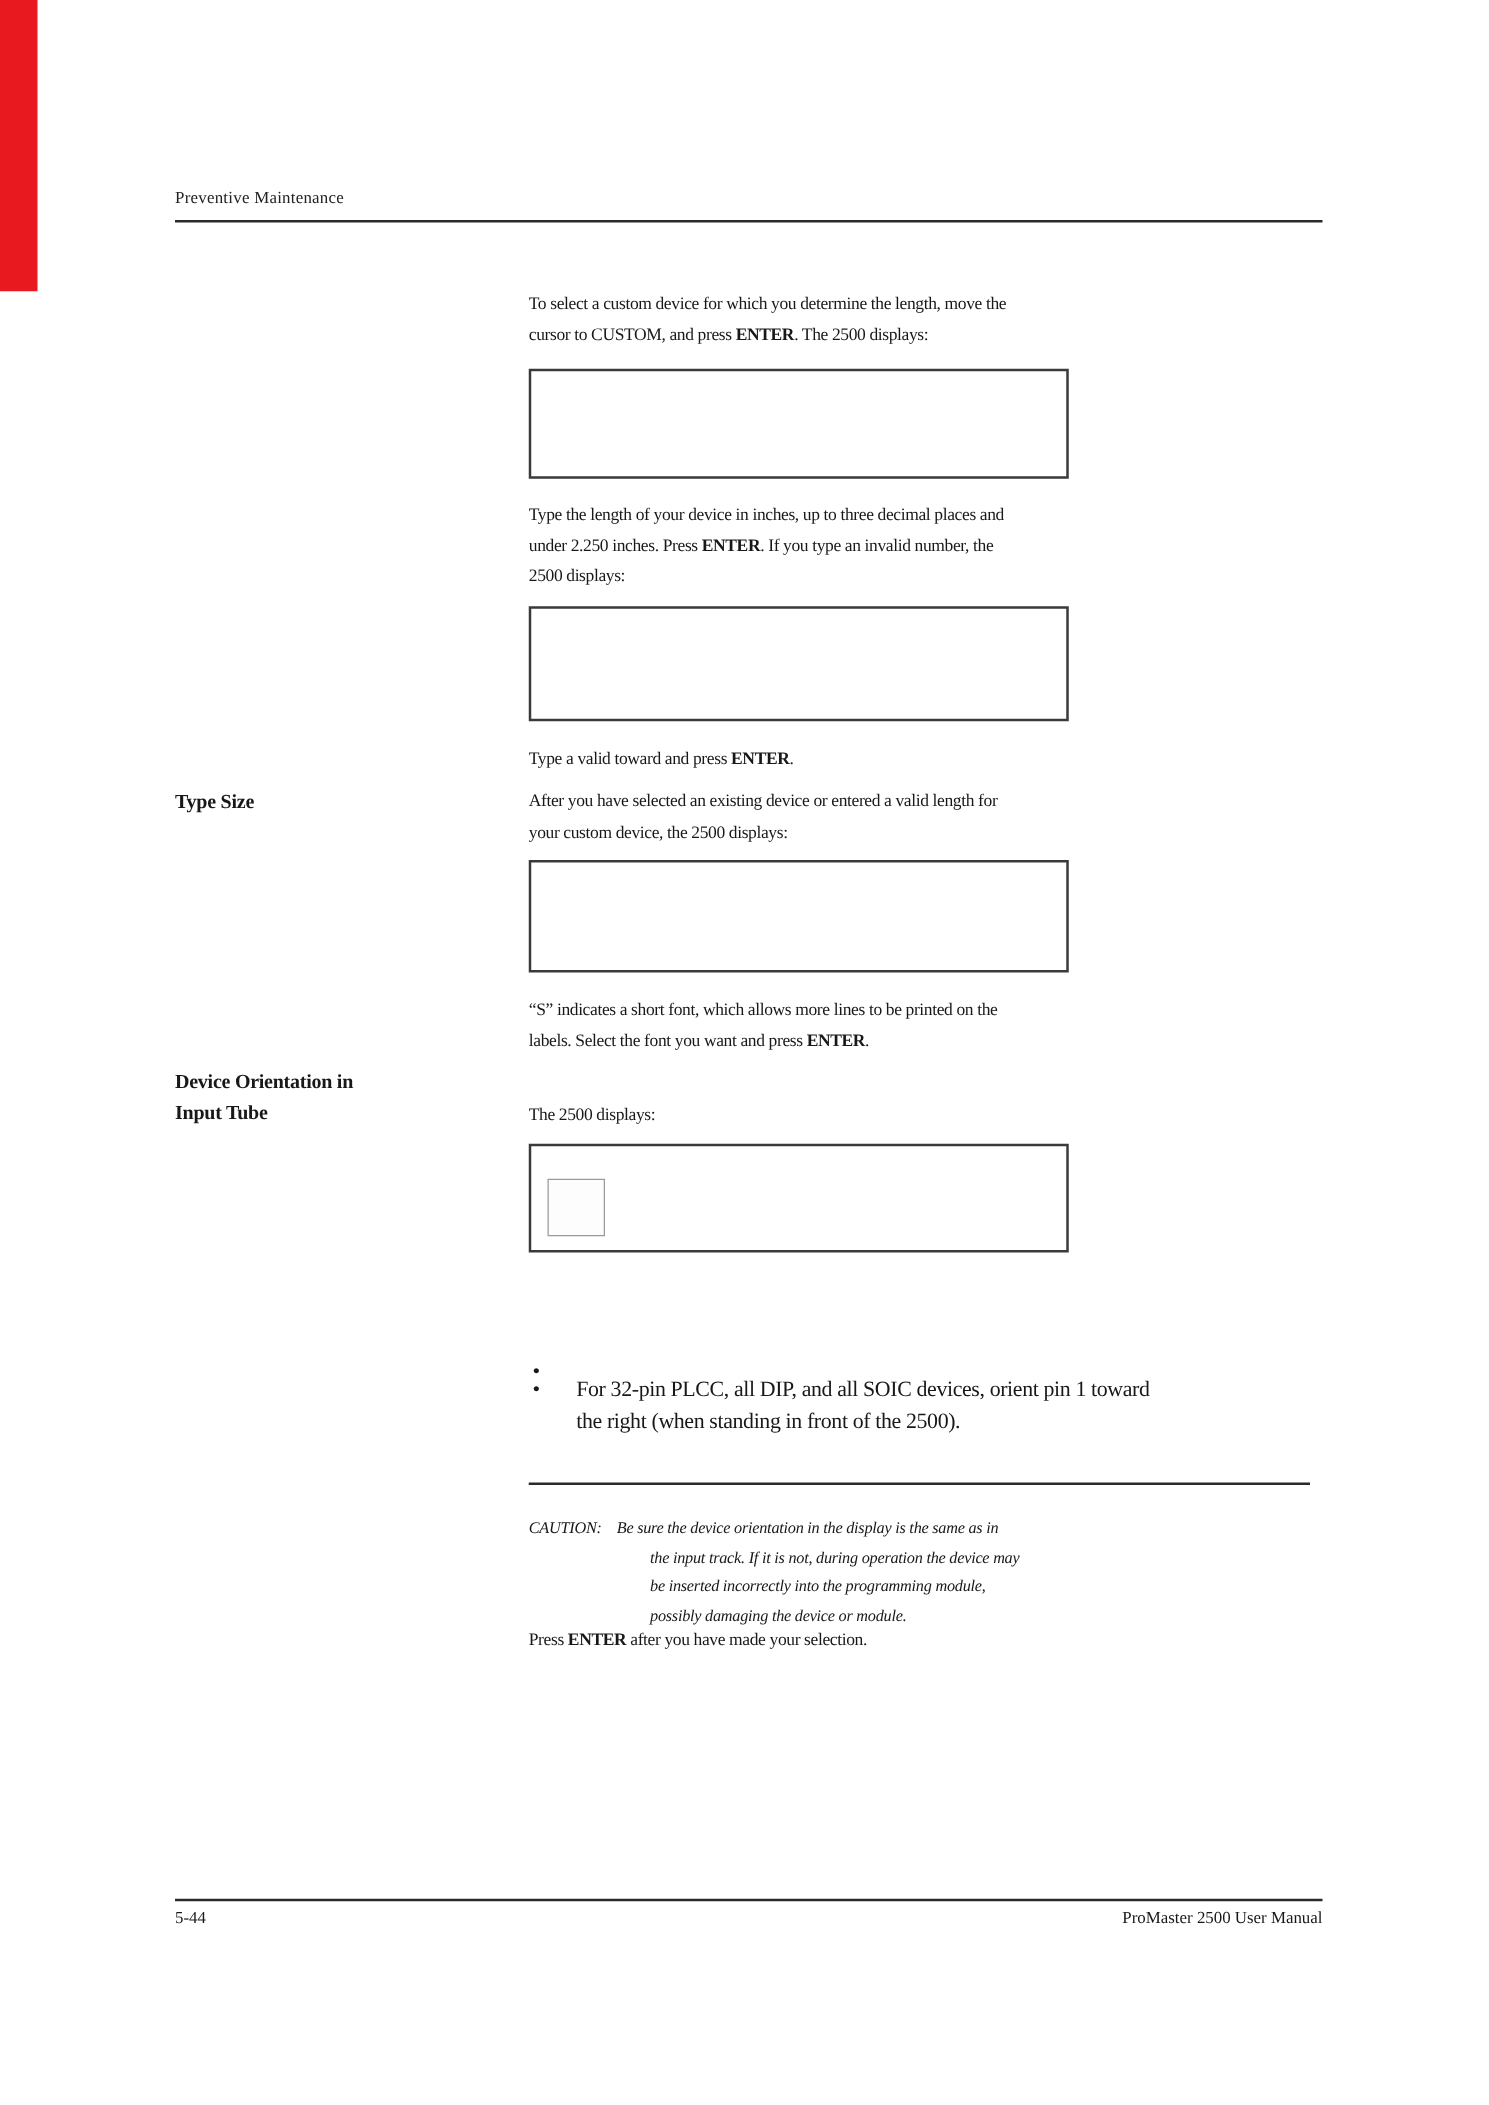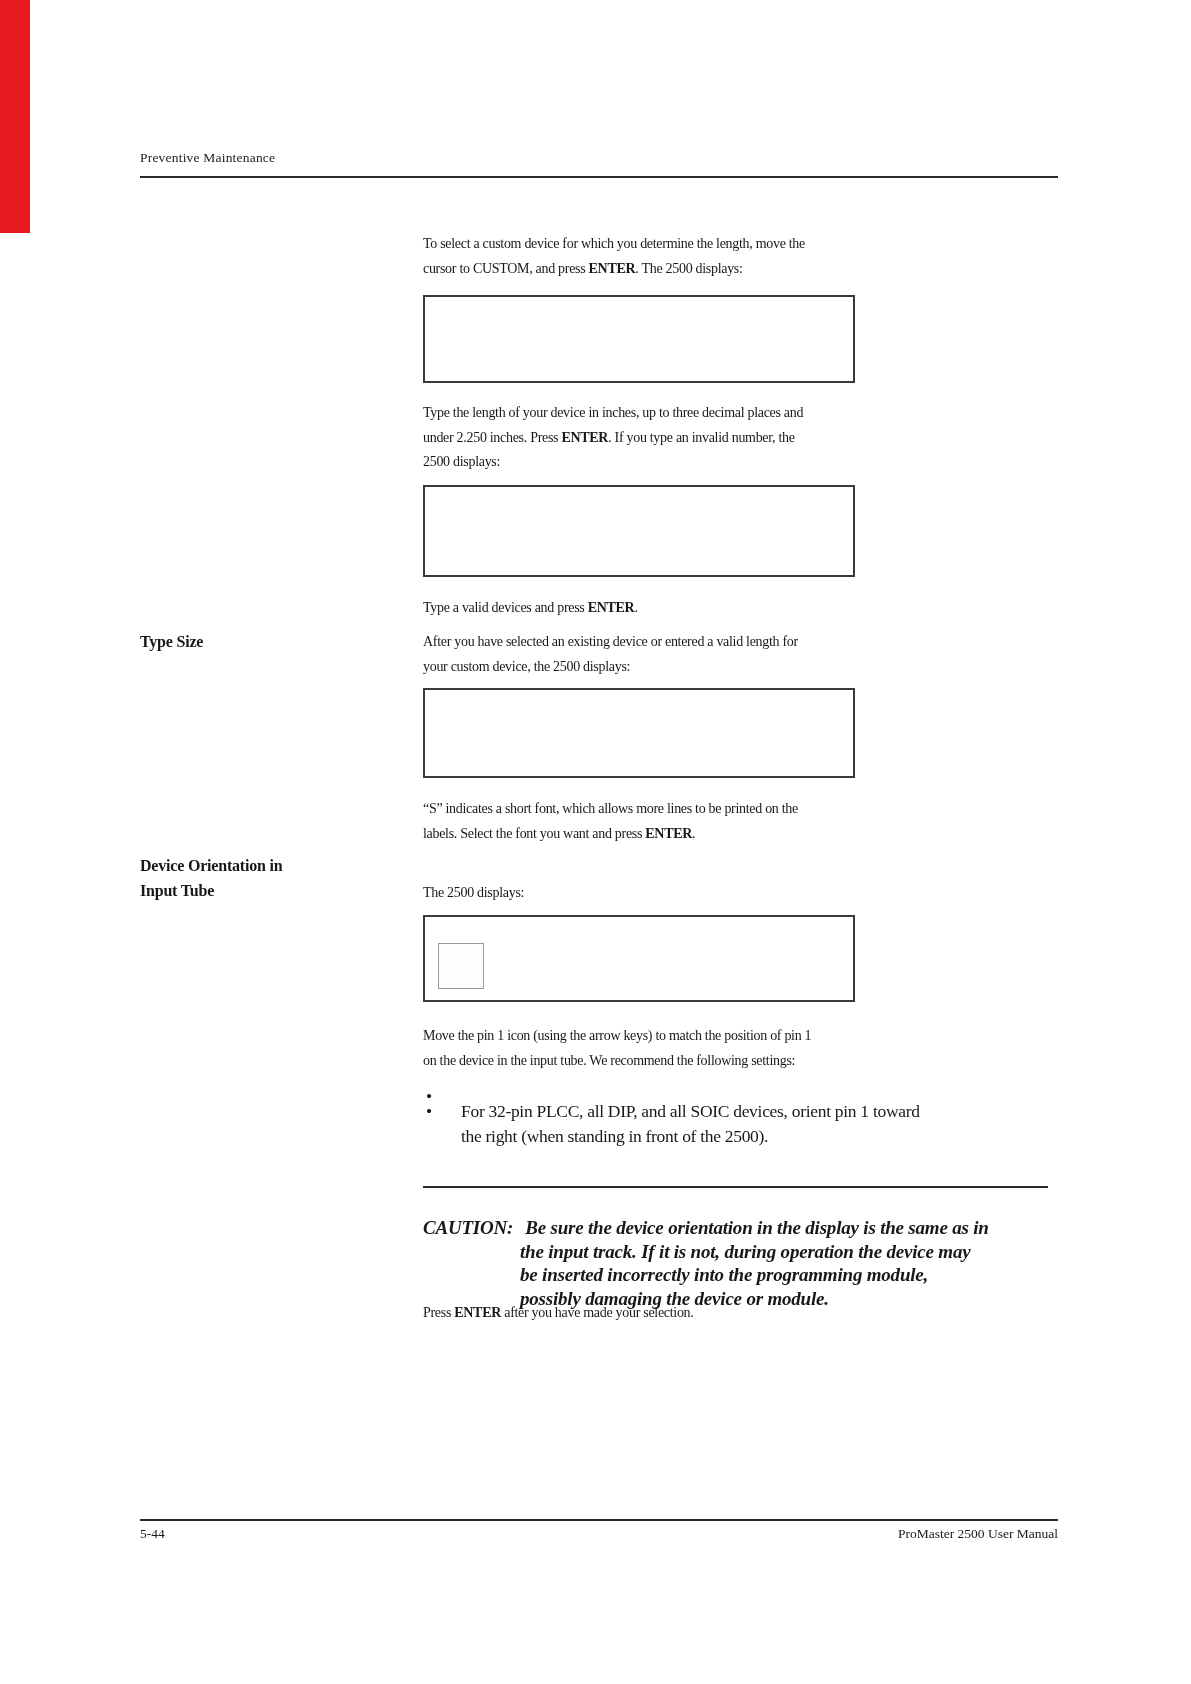--- a/index.html
+++ b/index.html
@@ -49,22 +49,22 @@
   .p-disp2{left:423px;top:881px;}
   .p-pin{left:423px;top:1024px;}
   .bullets{left:423px;top:1084px;width:600px;margin:0;padding:0;list-style:none;}
   .bullets li{
     position:relative;padding-left:38px;margin:0 0 15px 0;
     font-size:17.5px;line-height:24.5px;letter-spacing:-0.3px;
   }
   .bullets .marker{position:absolute;left:3px;top:0;}
   .caution{
     left:423px;top:1197px;width:640px;
-    font-weight:bold;font-style:italic;
-    font-size:19px;line-height:23.7px;letter-spacing:-0.2px;
+    font-weight:normal;font-style:italic;
+    font-size:13px;line-height:23.7px;letter-spacing:-0.2px;
     padding-left:97px;text-indent:-97px;
   }
   .caution .cap-label{margin-right:12px;}
   .p-press{left:423px;top:1301px;}
   .foot-left{left:140px;top:1526px;font-size:13.5px;}
   .foot-right{right:133px;top:1526px;font-size:13.5px;}
 </style>
 </head>
 <body>
 
@@ -76,39 +76,38 @@
   <div class="abs rule rule-head"></div>
 
   <div class="abs body-text p1"><span>To select a custom device for which you determine the length, move the</span><br><span>cursor to CUSTOM, and press </span><span class="b">ENTER</span><span>. The 2500 displays:</span></div>
 
   <div class="abs disp-box box1"></div>
 
   <div class="abs body-text p2"><span>Type the length of your device in inches, up to three decimal places and</span><br><span>under 2.250 inches. Press </span><span class="b">ENTER</span><span>. If you type an invalid number, the</span><br><span>2500 displays:</span></div>
 
   <div class="abs disp-box box2"></div>
 
-  <div class="abs body-text p3"><span>Type a valid devices and press </span><span class="b">ENTER</span><span>.</span></div>
+  <div class="abs body-text p3"><span>Type a valid toward and press </span><span class="b">ENTER</span><span>.</span></div>
 
   <div class="abs margin-head head-ts">Type Size</div>
 
   <div class="abs body-text p-ts"><span>After you have selected an existing device or entered a valid length for</span><br><span>your custom device, the 2500 displays:</span></div>
 
   <div class="abs disp-box box3"></div>
 
   <div class="abs body-text p-s"><span>“S” indicates a short font, which allows more lines to be printed on the</span><br><span>labels. Select the font you want and press </span><span class="b">ENTER</span><span>.</span></div>
 
   <div class="abs margin-head head-dev"><span>Device Orientation in</span><br><span>Input Tube</span></div>
 
   <div class="abs body-text p-disp2"><span>The 2500 displays:</span></div>
 
   <div class="abs disp-box box4">
     <div class="pin-square"></div>
   </div>
 
-  <div class="abs body-text p-pin"><span>Move the pin 1 icon (using the arrow keys) to match the position of pin 1</span><br><span>on the device in the input tube. We recommend the following settings:</span></div>
 
   <ul class="abs bullets">
     <li>
       <span class="marker">•</span>
     </li>
     <li>
       <span class="marker">•</span>
       <span><span>For 32-pin PLCC, all DIP, and all SOIC devices, orient pin 1 toward</span><br><span>the right (when standing in front of the 2500).</span></span>
     </li>
   </ul>

